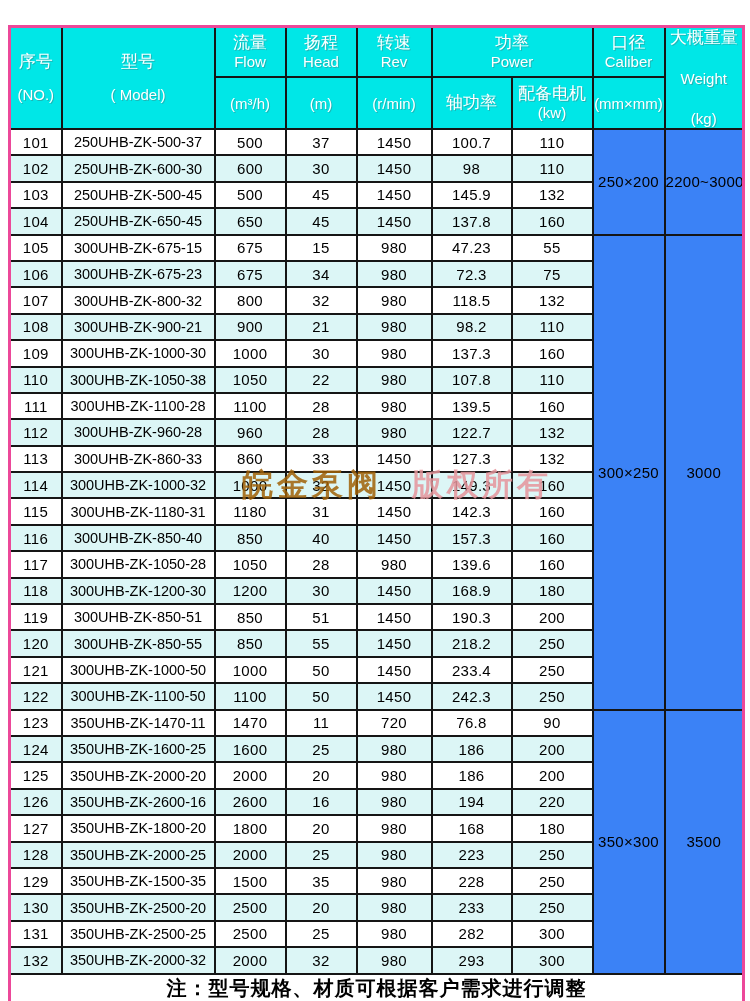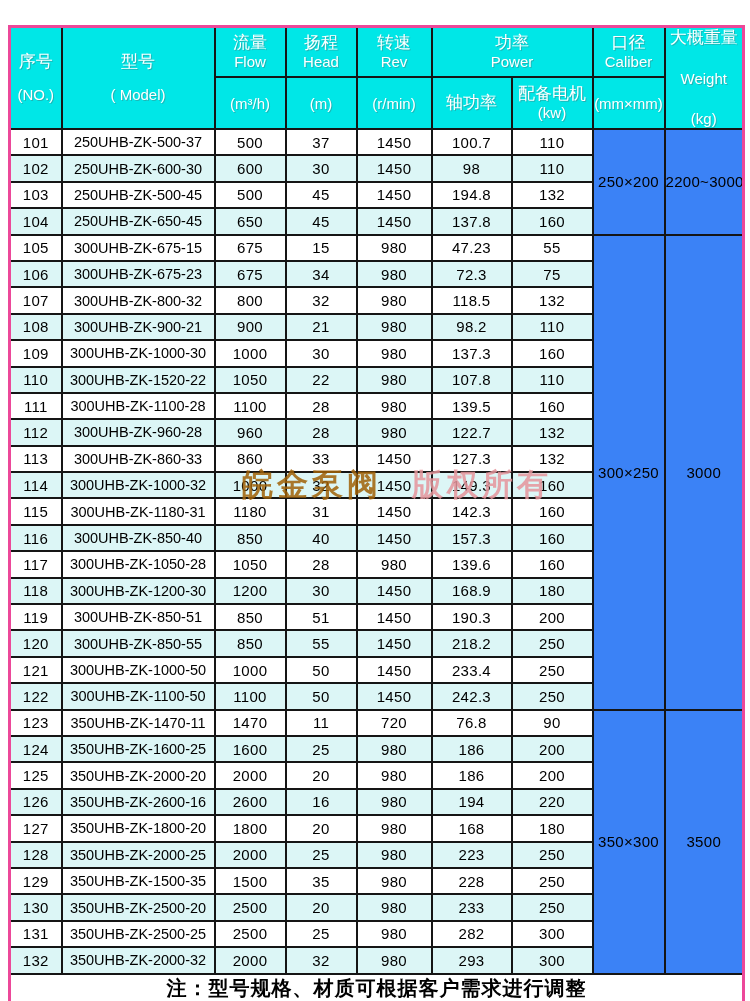--- a/index.html
+++ b/index.html
@@ -166,21 +166,21 @@
         <td>1450</td>
         <td>98</td>
         <td>110</td>
       </tr>
       <tr>
         <td>103</td>
         <td class="model">250UHB-ZK-500-45</td>
         <td>500</td>
         <td>45</td>
         <td>1450</td>
-        <td>194.8</td>
+        <td>145.9</td>
         <td>132</td>
       </tr>
       <tr class="stripe">
         <td>104</td>
         <td class="model">250UHB-ZK-650-45</td>
         <td>650</td>
         <td>45</td>
         <td>1450</td>
         <td>137.8</td>
         <td>160</td>
@@ -227,21 +227,21 @@
         <td>109</td>
         <td class="model">300UHB-ZK-1000-30</td>
         <td>1000</td>
         <td>30</td>
         <td>980</td>
         <td>137.3</td>
         <td>160</td>
       </tr>
       <tr class="stripe">
         <td>110</td>
-        <td class="model">300UHB-ZK-1520-22</td>
+        <td class="model">300UHB-ZK-1050-38</td>
         <td>1050</td>
         <td>22</td>
         <td>980</td>
         <td>107.8</td>
         <td>110</td>
       </tr>
       <tr>
         <td>111</td>
         <td class="model">300UHB-ZK-1100-28</td>
         <td>1100</td>

